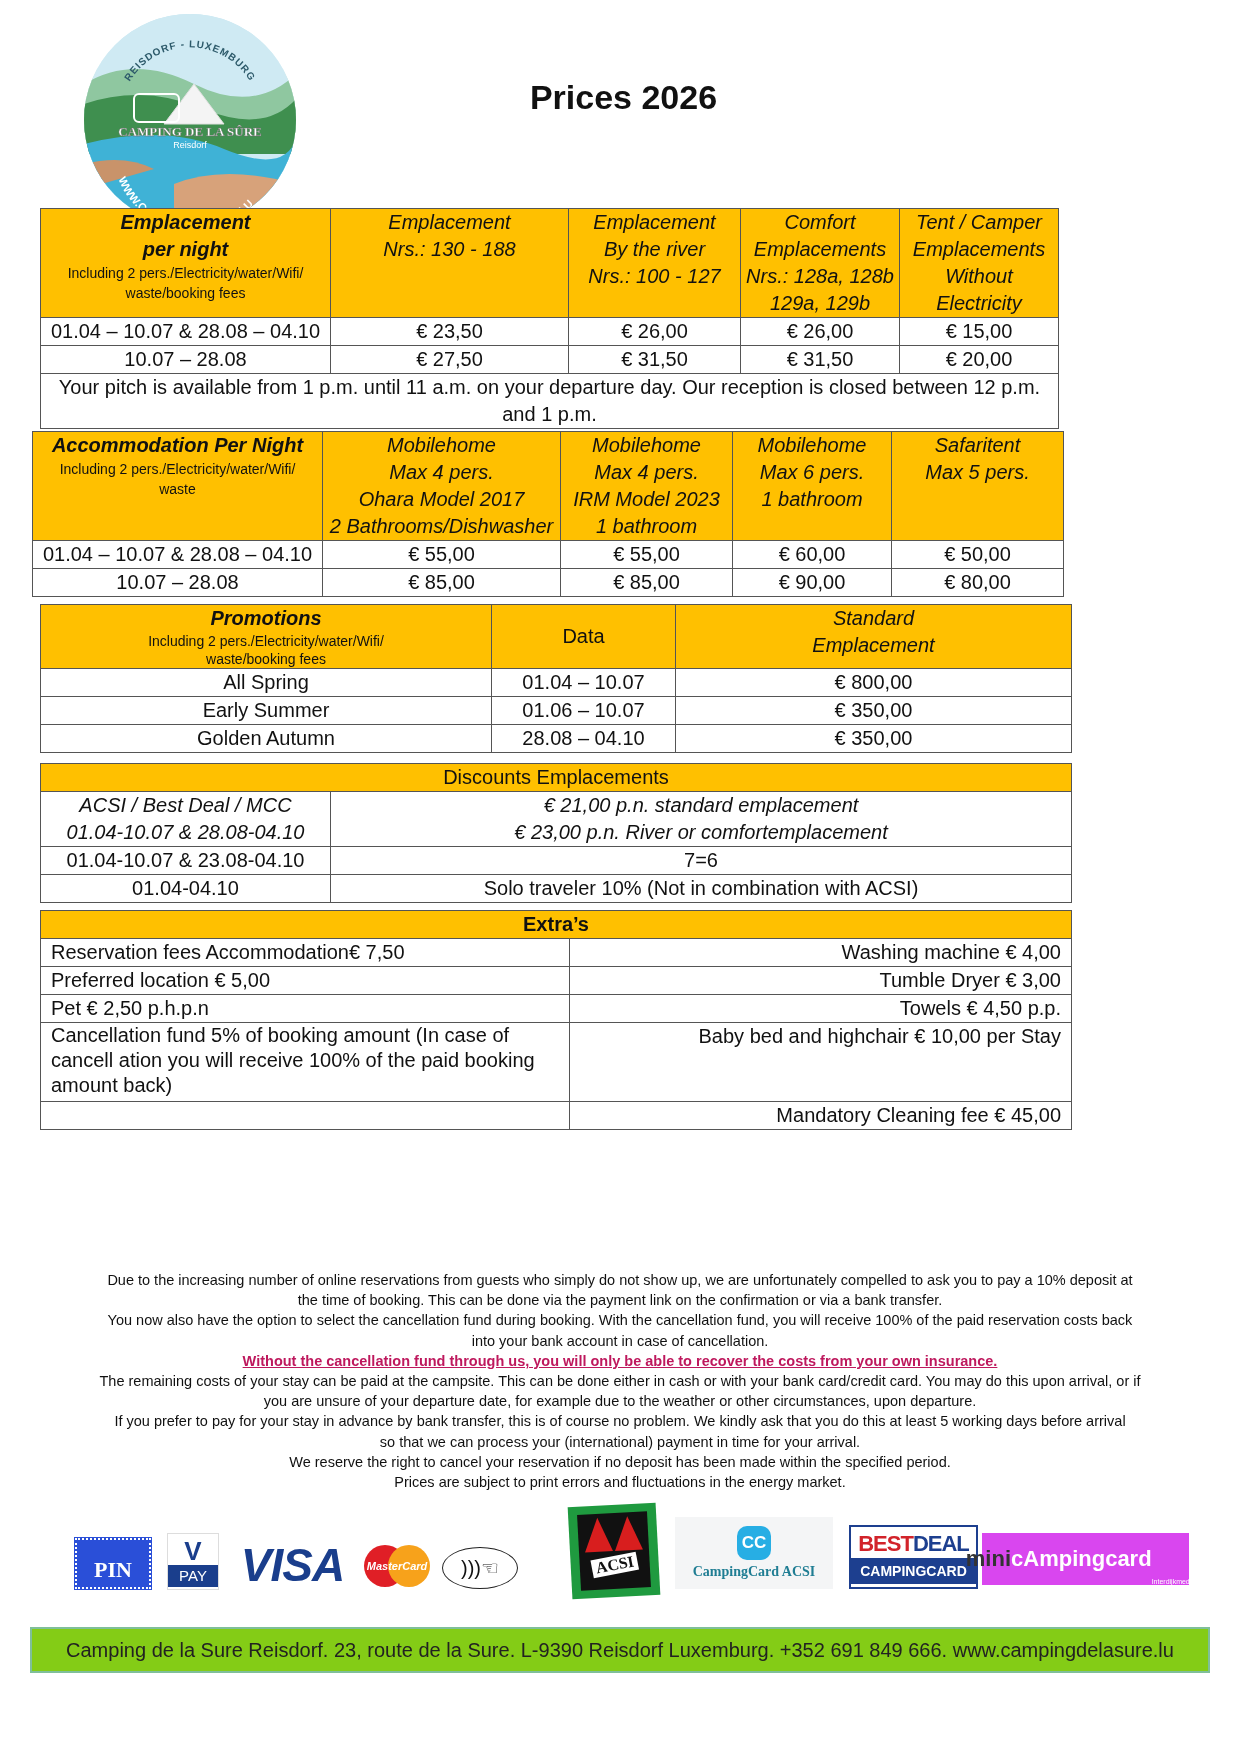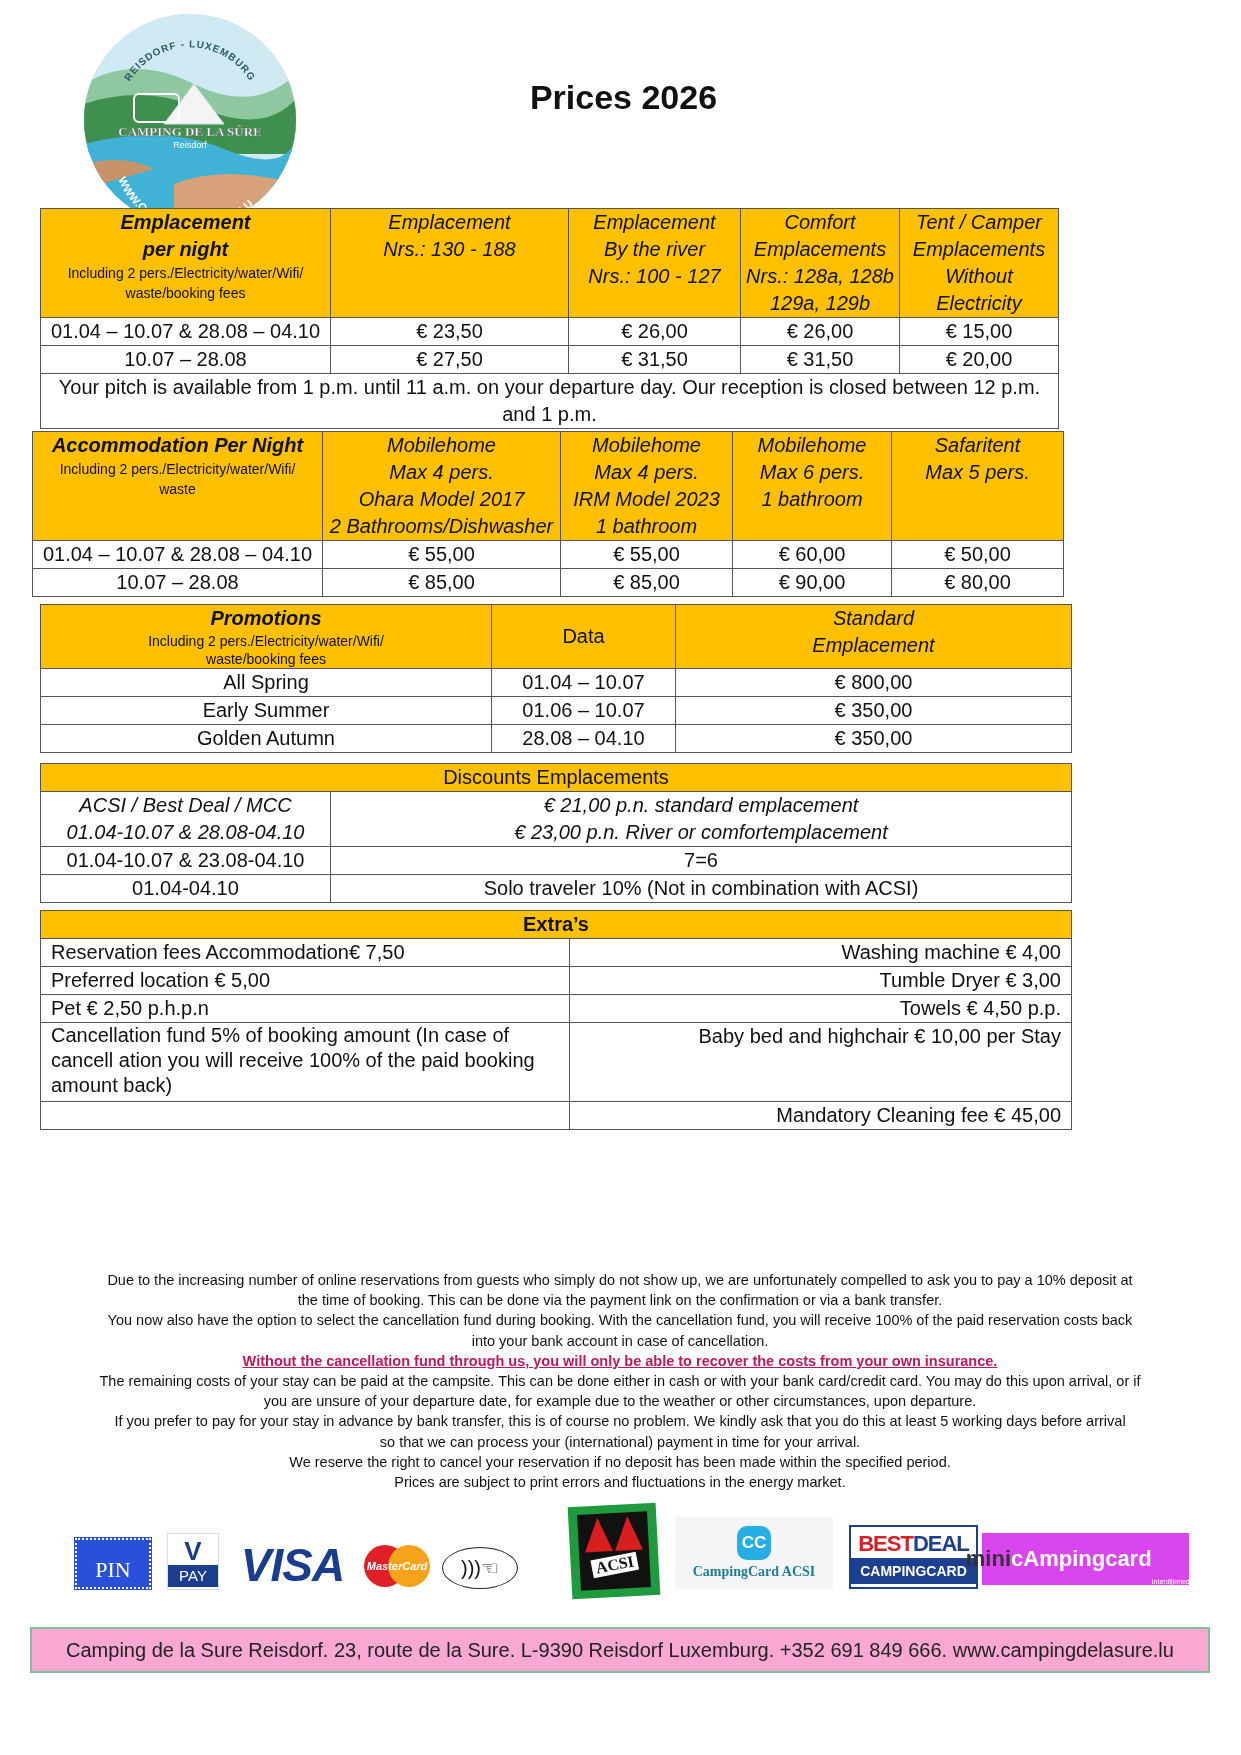--- a/index.html
+++ b/index.html
@@ -25,21 +25,21 @@
   .title { left: 0; width: 1241px; top: 78px; text-align: center; font-size: 34px;
            font-weight: bold; padding-left: 3px; }
 
   .notes { left: 40px; width: 1160px; top: 1270px; text-align: center; font-size: 14.5px; line-height: 20.2px; }
   .notes .p { display: block; }
   .notes .warn { color: #be185d; font-weight: bold; text-decoration: underline; }
 
   .logos { top: 1505px; left: 0; width: 1241px; height: 110px; }
   .lg { position: absolute; display: flex; align-items: center; justify-content: center; font-weight: bold; }
 
-  .footer { left: 30px; top: 1627px; width: 1176px; height: 42px; background: #f9a8d4;
+  .footer { left: 30px; top: 1627px; width: 1176px; height: 42px; background: #84cc16;
             border: 2px solid #7fbf9a; text-align: center; font-size: 20px; line-height: 42px; color: #222; }
 </style>
 </head>
 <body>
 
 <div class="abs logo">
   <svg viewBox="0 0 212 212">
     <defs>
       <path id="arcTop" d="M40,80 A70,70 0 0 1 172,80"></path>
       <path id="arcBot" d="M30,120 A80,80 0 0 0 190,150"></path>
@@ -280,21 +280,21 @@
   <span class="p" style="padding:0 60px;">Due to the increasing number of online reservations from guests who simply do not show up, we are unfortunately compelled to ask you to pay a 10% deposit at the time of booking. This can be done via the payment link on the confirmation or via a bank transfer.</span>
   <span class="p" style="padding:0 60px;">You now also have the option to select the cancellation fund during booking. With the cancellation fund, you will receive 100% of the paid reservation costs back into your bank account in case of cancellation.</span>
   <span class="p warn">Without the cancellation fund through us, you will only be able to recover the costs from your own insurance.</span>
   <span class="p" style="padding:0 58px;">The remaining costs of your stay can be paid at the campsite. This can be done either in cash or with your bank card/credit card. You may do this upon arrival, or if you are unsure of your departure date, for example due to the weather or other circumstances, upon departure.</span>
   <span class="p" style="padding:0 70px;">If you prefer to pay for your stay in advance by bank transfer, this is of course no problem. We kindly ask that you do this at least 5 working days before arrival so that we can process your (international) payment in time for your arrival.</span>
   <span class="p">We reserve the right to cancel your reservation if no deposit has been made within the specified period.</span>
   <span class="p">Prices are subject to print errors and fluctuations in the energy market.</span>
 </div>
 
 <div class="abs logos">
-  <div class="lg" style="left:75px; top:33px; width:76px; height:51px; background:#2a4fd8; border:2px dotted #fff; outline:1px solid #2a4fd8; color:#fff; font-family:'Liberation Serif',serif; font-weight:normal; font-size:22px; align-items:flex-end; padding-bottom:4px; box-sizing:border-box;">
+  <div class="lg" style="left:75px; top:33px; width:76px; height:51px; background:#2a4fd8; border:2px dotted #fff; outline:1px solid #2a4fd8; color:#fff; font-family:'Liberation Serif',serif; font-weight:bold; font-size:22px; align-items:flex-end; padding-bottom:4px; box-sizing:border-box;">
     <span>PIN</span>
   </div>
   <div class="lg" style="left:167px; top:28px; width:50px; height:55px; flex-direction:column; background:#fff; border:1px solid #ddd;">
     <span style="color:#1a3e8c; font-size:26px; line-height:28px;">V</span>
     <span style="background:#1a3e8c; color:#fff; width:100%; text-align:center; font-size:15px; font-weight:normal; line-height:22px;">PAY</span>
   </div>
   <div class="lg" style="left:230px; top:35px; width:125px; height:50px; color:#1a3e8c; font-size:46px; font-style:italic; letter-spacing:-1px;">
     <span>VISA</span>
   </div>
   <div class="lg" style="left:364px; top:40px; width:66px; height:42px;">

